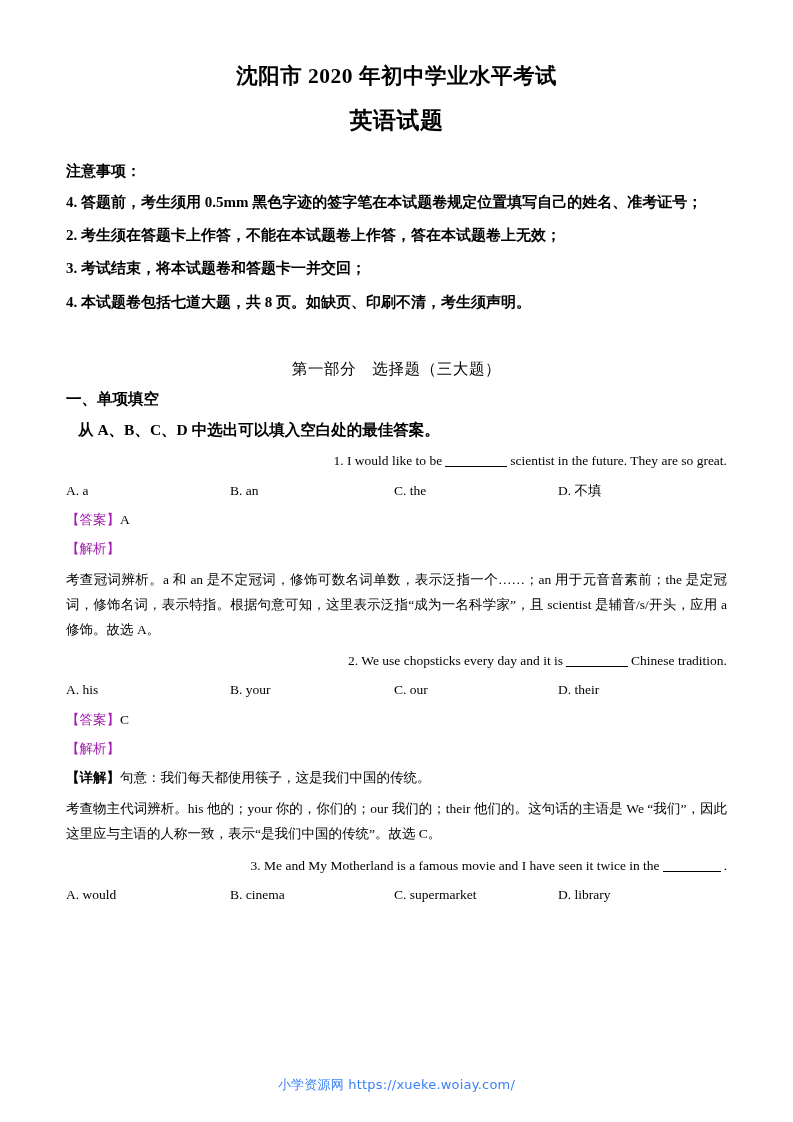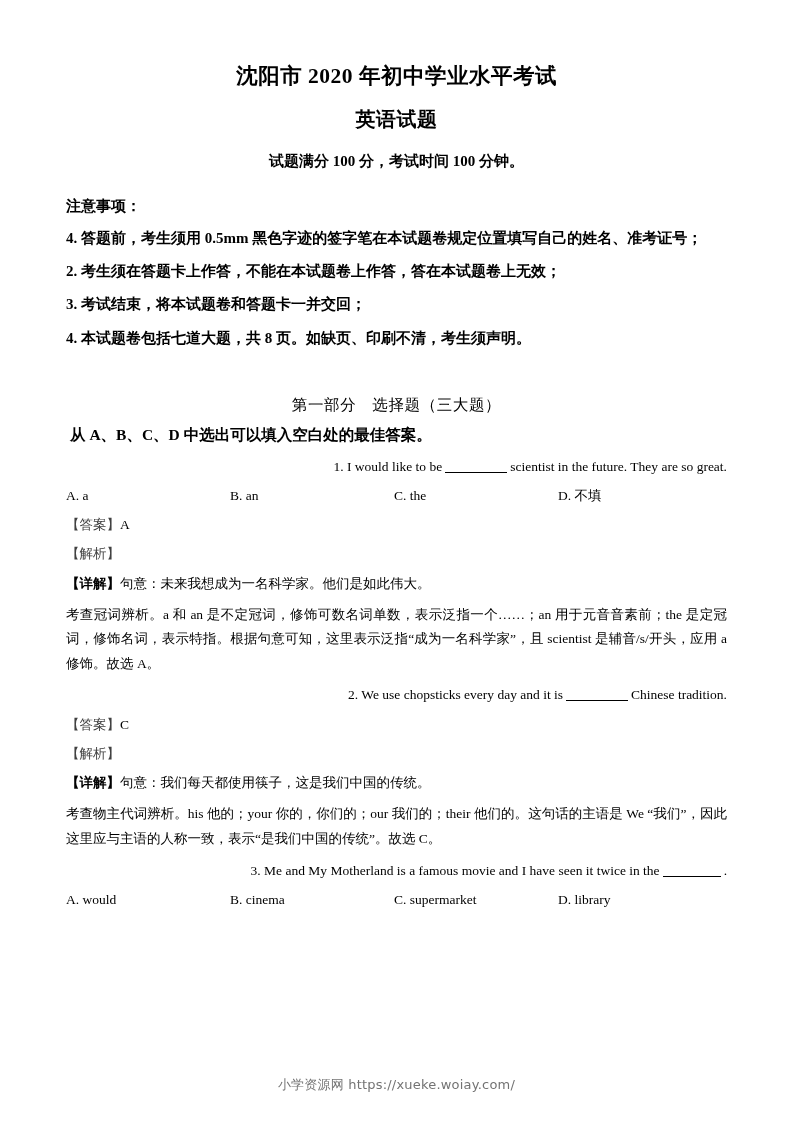--- a/index.html
+++ b/index.html
@@ -28,21 +28,21 @@
     text-align: center;
     font-size: 21.5px;
     font-weight: bold;
     letter-spacing: 0.5px;
     margin: 0;
     padding-top: 63px;
     line-height: 1.25;
   }
   .title-sub {
     text-align: center;
-    font-size: 20px;
+    font-size: 23px;
     font-weight: bold;
     letter-spacing: 0.5px;
     margin: 0;
     padding-top: 17px;
     line-height: 1.25;
   }
   .title-score {
     text-align: center;
     font-size: 15px;
     font-weight: bold;
@@ -81,21 +81,21 @@
   }
   .section-heading {
     font-size: 15.5px;
     font-weight: bold;
     margin: 0 0 9px 0;
     line-height: 1.4;
   }
   .section-instruction {
     font-size: 15.5px;
     font-weight: bold;
-    margin: 0 0 11px 4px;
+    margin: 0 0 11px 12px;
     line-height: 1.4;
   }
 
   
   .question {
     margin-bottom: 0;
   }
   .q-stem {
     font-size: 13.5px;
     line-height: 1.5;
@@ -123,21 +123,21 @@
   }
   .q-options .opt:last-child { flex: 1 1 auto; }
 
   
   .ans-line {
     font-size: 13.5px;
     line-height: 1.5;
     margin: 0 0 9px 0;
   }
   .tag-blue {
-    color: #404040;
+    color: #a21caf;
   }
   .ans-value {
     color: #000;
   }
   .detail-line {
     font-size: 13.5px;
     line-height: 1.5;
     margin: 0 0 9px 0;
     text-align: justify;
   }
@@ -153,70 +153,73 @@
 
   
   .watermark {
     position: absolute;
     left: 0;
     right: 0;
     bottom: 28px;
     text-align: center;
     font-family: "DejaVu Sans", "Liberation Sans", sans-serif;
     font-size: 13px;
-    color: #737373;
+    color: #3b82f6;
     letter-spacing: 0.2px;
   }
 </style>
 </head>
 <body>
 
 <div class="page">
 
   <h1 class="title-main">沈阳市 2020 年初中学业水平考试</h1>
   <h2 class="title-sub">英语试题</h2>
-  <p class="title-score">试题满分 100 分，考试时间 100 分钟。</p>
 
   <div class="notice">
     <p class="notice-head">注意事项：</p>
     <p class="notice-item">4. 答题前，考生须用 0.5mm 黑色字迹的签字笔在本试题卷规定位置填写自己的姓名、准考证号；</p>
     <p class="notice-item">2. 考生须在答题卡上作答，不能在本试题卷上作答，答在本试题卷上无效；</p>
     <p class="notice-item">3. 考试结束，将本试题卷和答题卡一并交回；</p>
     <p class="notice-item">4. 本试题卷包括七道大题，共 8 页。如缺页、印刷不清，考生须声明。</p>
   </div>
 
   <h3 class="part-heading">第一部分　选择题（三大题）</h3>
+  <h4 class="section-heading">一、单项填空</h4>
   <p class="section-instruction">从 A、B、C、D 中选出可以填入空白处的最佳答案。</p>
 
   <div class="question">
     <p class="q-stem">
       <span>1. I would like to be</span><span class="blank"></span><span>scientist in the future. They are so great.</span>
     </p>
     <div class="q-options">
       <span class="opt">A. a</span>
       <span class="opt">B. an</span>
       <span class="opt">C. the</span>
       <span class="opt">D. 不填</span>
     </div>
     <p class="ans-line">
       <span class="tag-blue">【答案】</span><span class="ans-value">A</span>
     </p>
     <p class="ans-line">
       <span class="tag-blue">【解析】</span>
     </p>
-    <p class="detail-line">
-      <span class="tag-bold">【详解】</span><span>句意：未来我想成为一名科学家。他们是如此伟大。</span>
-    </p>
     <p class="explain-para">考查冠词辨析。a 和 an 是不定冠词，修饰可数名词单数，表示泛指一个……；an 用于元音音素前；the 是定冠词，修饰名词，表示特指。根据句意可知，这里表示泛指“成为一名科学家”，且 scientist 是辅音/s/开头，应用 a 修饰。故选 A。</p>
   </div>
 
   <div class="question">
     <p class="q-stem">
       <span>2. We use chopsticks every day and it is</span><span class="blank"></span><span>Chinese tradition.</span>
     </p>
+    <div class="q-options">
+      <span class="opt">A.  his</span>
+      <span class="opt">B.  your</span>
+      <span class="opt">C.  our</span>
+      <span class="opt">D.  their</span>
+    </div>
     <p class="ans-line">
       <span class="tag-blue">【答案】</span><span class="ans-value">C</span>
     </p>
     <p class="ans-line">
       <span class="tag-blue">【解析】</span>
     </p>
     <p class="detail-line">
       <span class="tag-bold">【详解】</span><span>句意：我们每天都使用筷子，这是我们中国的传统。</span>
     </p>
     <p class="explain-para">考查物主代词辨析。his 他的；your 你的，你们的；our 我们的；their 他们的。这句话的主语是 We “我们”，因此这里应与主语的人称一致，表示“是我们中国的传统”。故选 C。</p>

